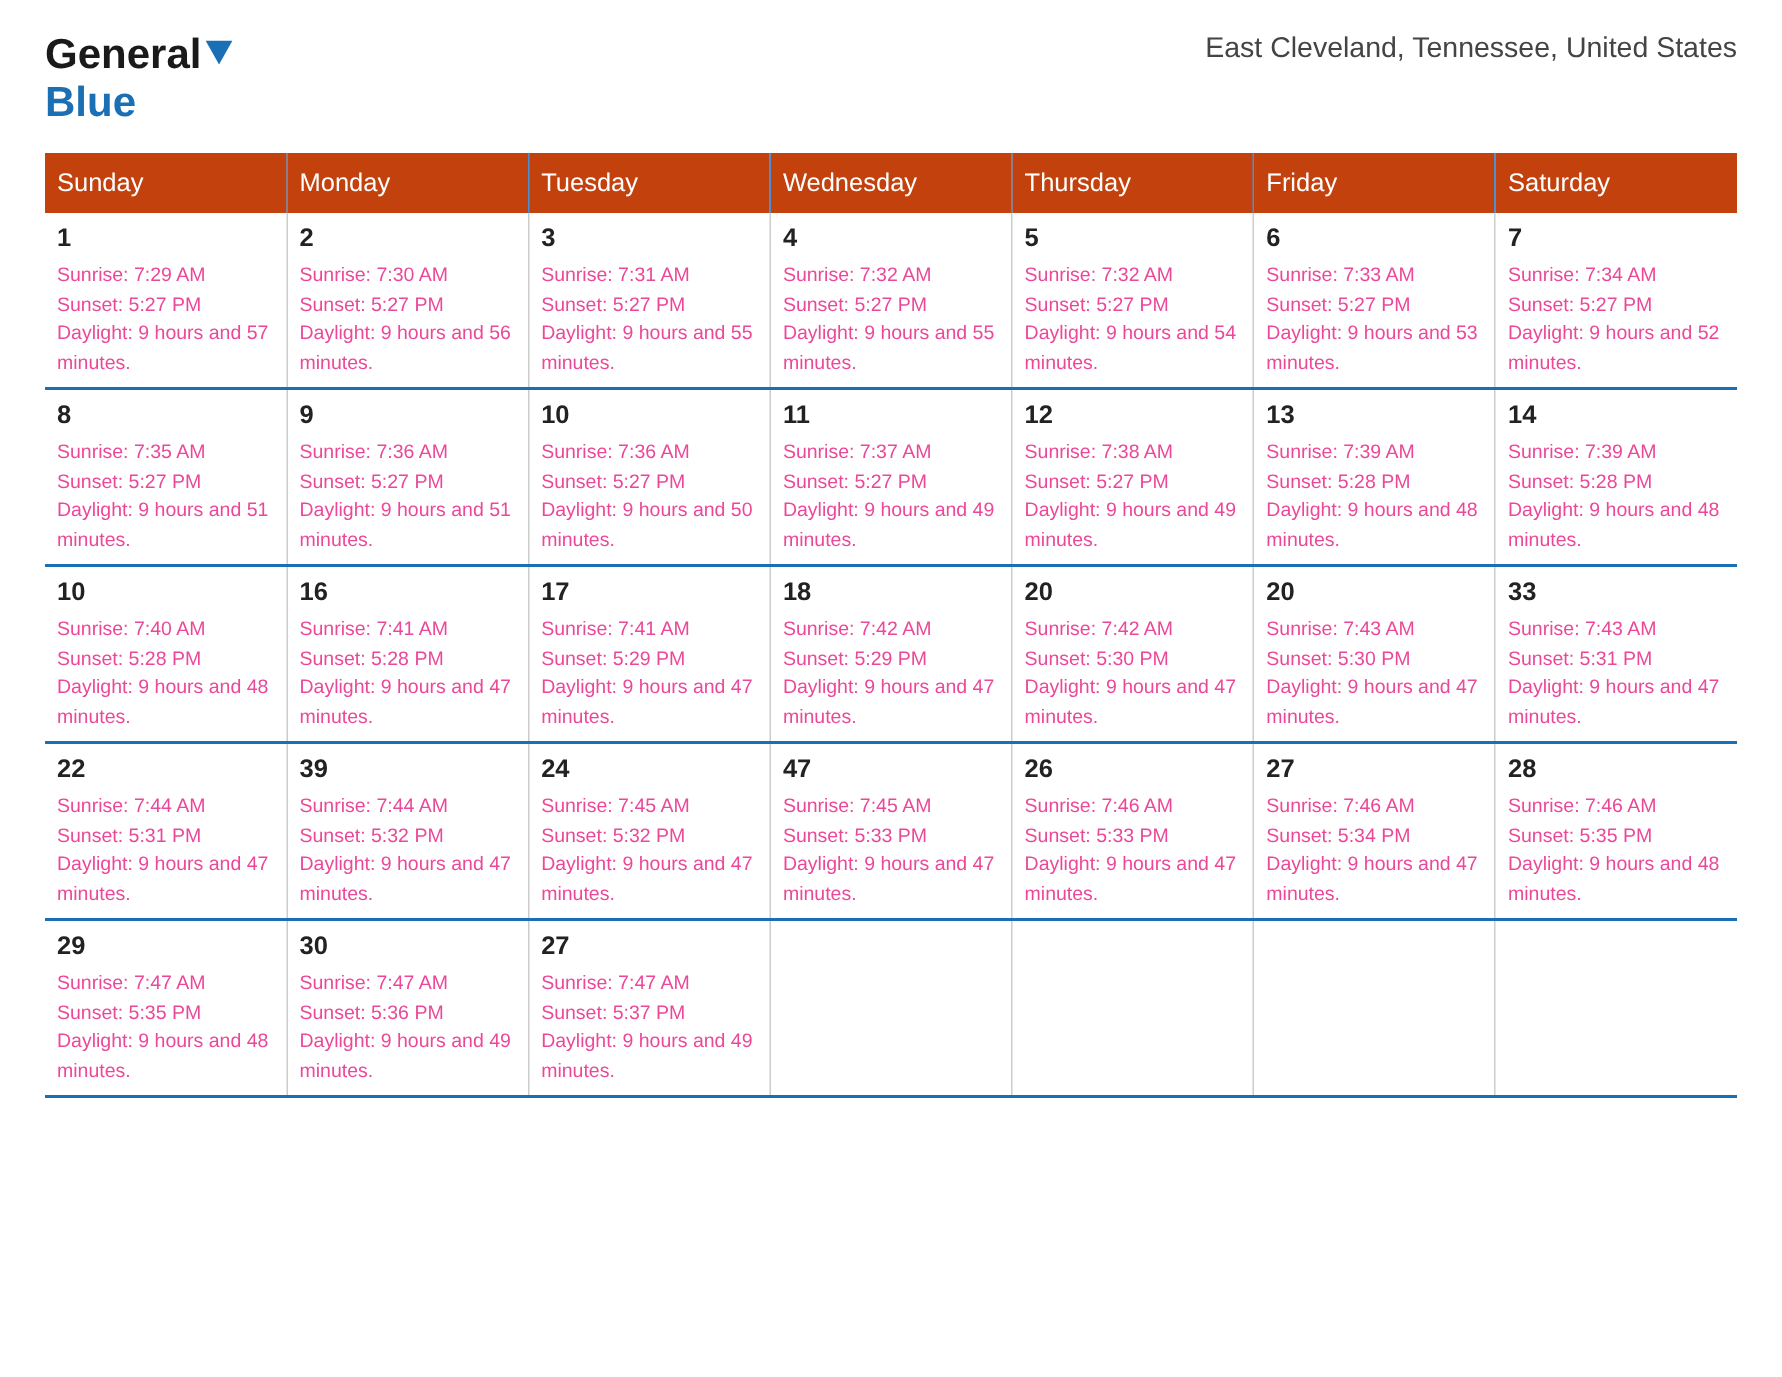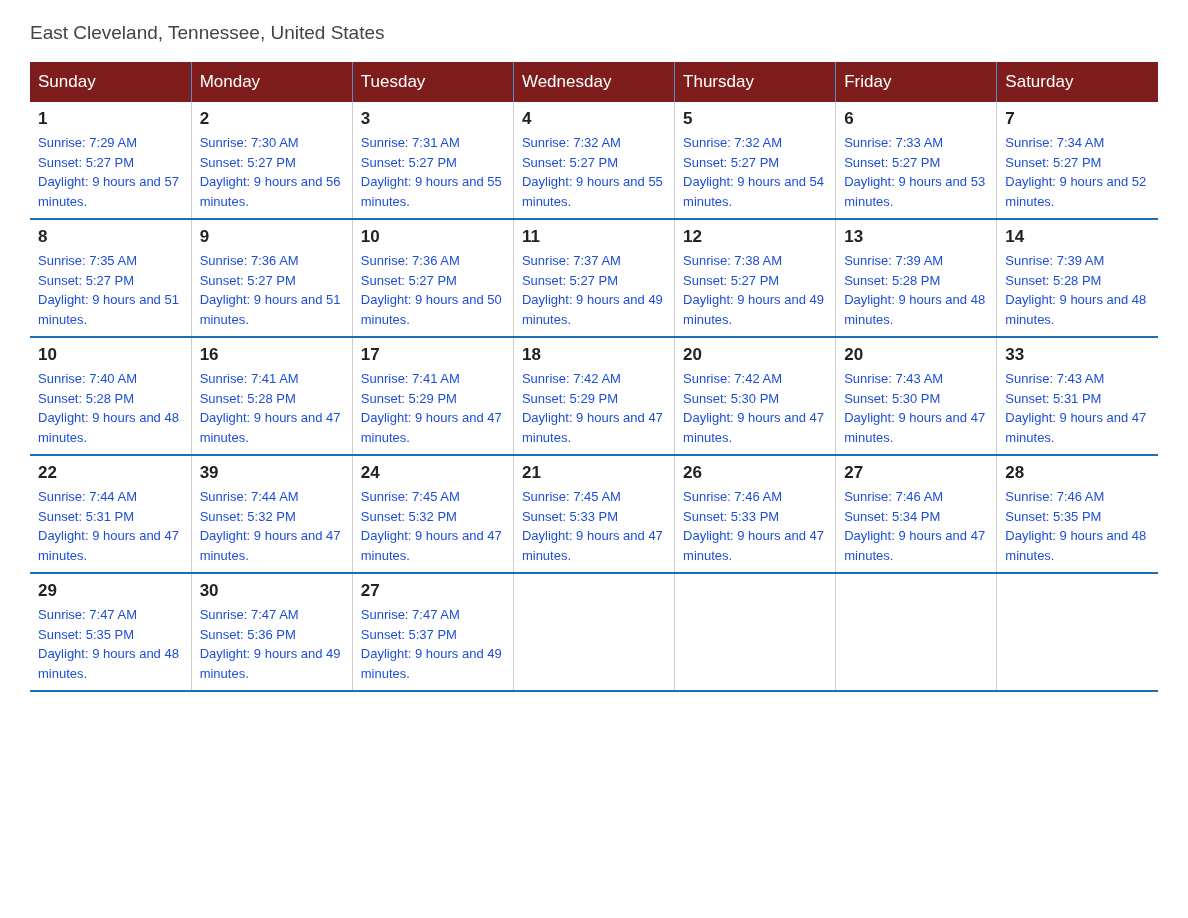--- a/index.html
+++ b/index.html
@@ -34,21 +34,21 @@
       font-size: 19px;
       color: #444;
       margin-top: 2px;
     }
     table {
       width: 100%;
       border-collapse: collapse;
       table-layout: fixed;
     }
     thead tr {
-      background: #7f1d1d;
+      background: #c2410c;
       color: #fff;
     }
     thead th {
       padding: 10px 8px;
       font-size: 17px;
       font-weight: normal;
       text-align: left;
       border-right: 1px solid #4a90d0;
     }
     thead th:last-child {
@@ -69,21 +69,21 @@
       border-right: none;
     }
     .day-num {
       font-size: 17px;
       font-weight: bold;
       margin-bottom: 4px;
       display: block;
     }
     .day-info {
       font-size: 13px;
-      color: #1d4ed8;
+      color: #ec4899;
       line-height: 1.5;
     }
     .logo-line1 {
       display: flex;
       align-items: center;
       font-size: 28px;
       font-weight: bold;
       color: #1a1a1a;
     }
     .logo-line2 {
@@ -93,20 +93,29 @@
     }
     .arrow-svg {
       margin-left: 3px;
       margin-bottom: 2px;
     }
   </style>
 </head>
 <body>
 
 <div class="header-area">
+  <div class="logo">
+    <div class="logo-line1">
+      <span>General</span>
+      <svg class="arrow-svg" width="18" height="16" viewBox="0 0 18 16">
+        <polygon points="9,16 0,0 18,0" fill="#1a6fb5"></polygon>
+      </svg>
+    </div>
+    <div class="logo-line2">Blue</div>
+  </div>
   <div class="title-area">
     <div class="location-title">East Cleveland, Tennessee, United States</div>
   </div>
 </div>
 
 <table>
   <thead>
     <tr>
     <th>Sunday</th>
         <th>Monday</th>
@@ -215,21 +224,21 @@
         </td>
         <td>
           <span class="day-num">39</span>
 <div class="day-info">Sunrise: 7:44 AM<br>Sunset: 5:32 PM<br>Daylight: 9 hours and 47 minutes.</div>
         </td>
         <td>
           <span class="day-num">24</span>
 <div class="day-info">Sunrise: 7:45 AM<br>Sunset: 5:32 PM<br>Daylight: 9 hours and 47 minutes.</div>
         </td>
         <td>
-          <span class="day-num">21</span>
+          <span class="day-num">47</span>
 <div class="day-info">Sunrise: 7:45 AM<br>Sunset: 5:33 PM<br>Daylight: 9 hours and 47 minutes.</div>
         </td>
         <td>
           <span class="day-num">26</span>
 <div class="day-info">Sunrise: 7:46 AM<br>Sunset: 5:33 PM<br>Daylight: 9 hours and 47 minutes.</div>
         </td>
         <td>
           <span class="day-num">27</span>
 <div class="day-info">Sunrise: 7:46 AM<br>Sunset: 5:34 PM<br>Daylight: 9 hours and 47 minutes.</div>
         </td>

